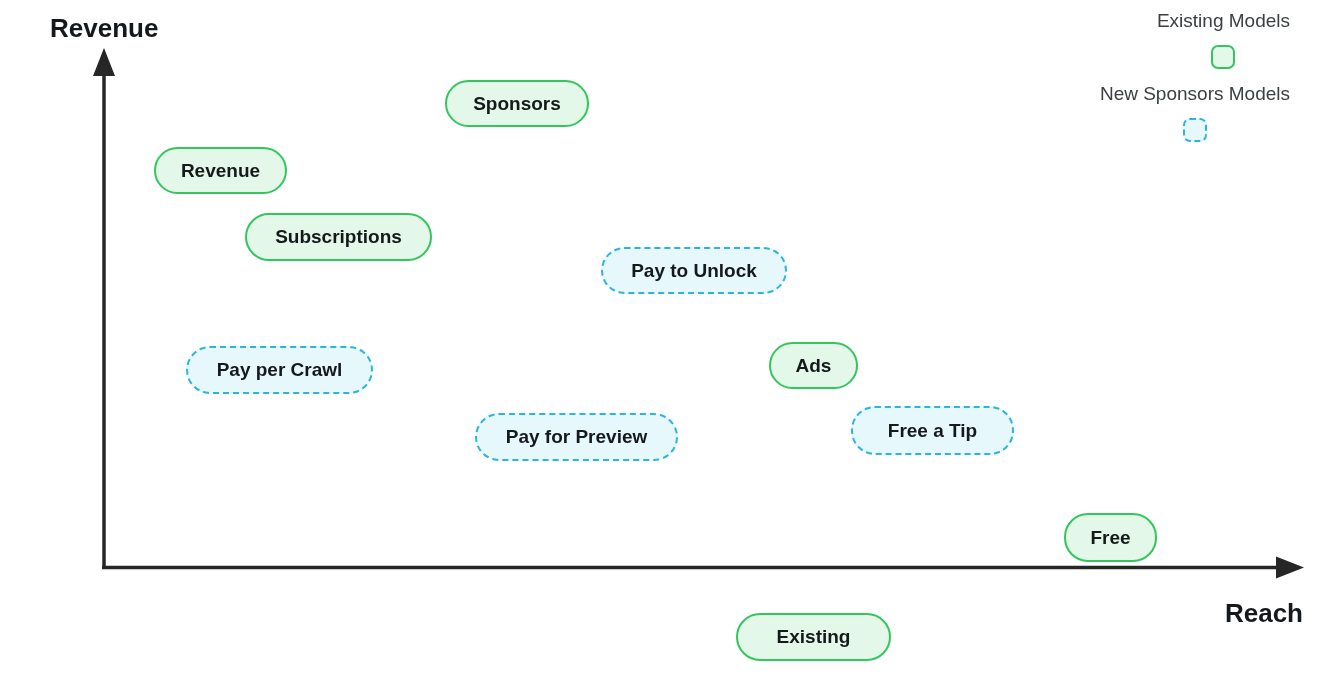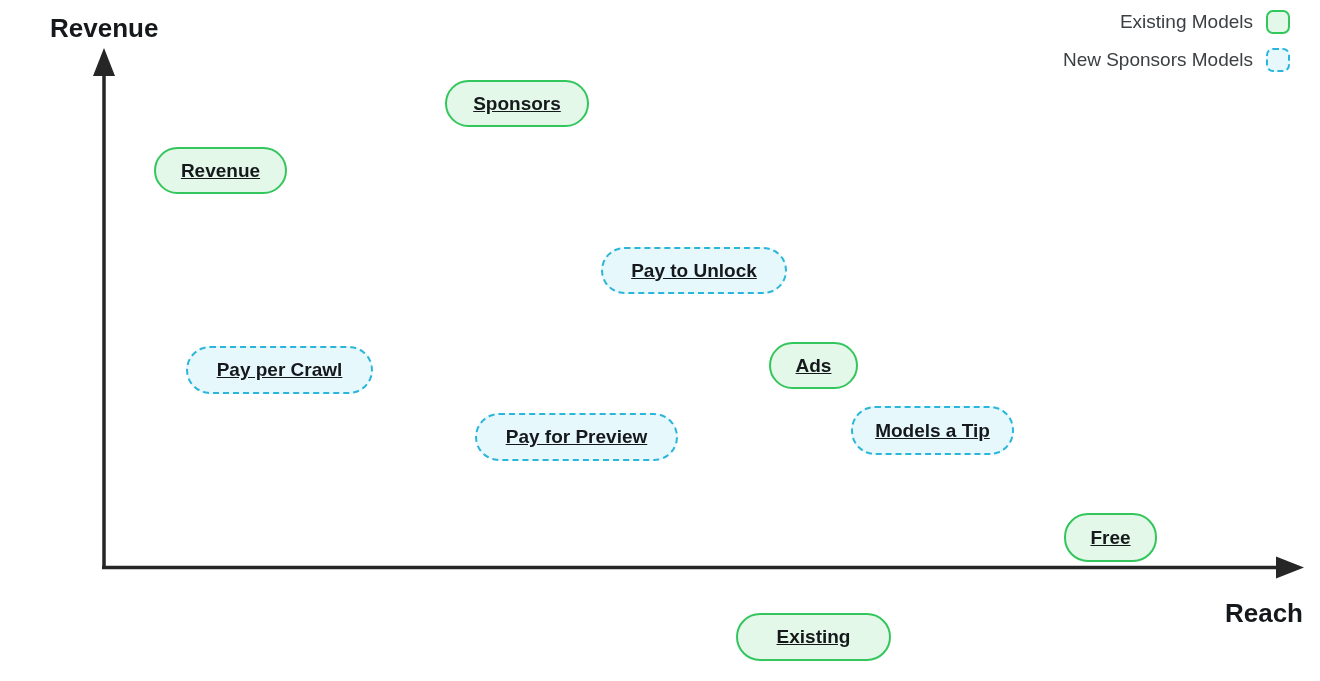--- a/index.html
+++ b/index.html
@@ -19,31 +19,30 @@
   }
   .canvas{position:absolute;inset:0;width:1320px;height:623px;margin-left:20px;}
   svg.axes{position:absolute;left:0;top:0;}
   .axis-label{
     position:absolute;font-weight:700;font-size:26px;color:var(--text);
     letter-spacing:0;white-space:nowrap;
   }
   .axis-label.revenue{left:30px;top:13px;}
   .axis-label.reach{right:37px;top:598px;}
   .legend{position:absolute;top:10px;right:50px;display:flex;flex-direction:column;gap:14px;align-items:flex-end;}
-  .legend-row{display:flex;align-items:center;gap:13px;}
+  .legend-row{display:flex;align-items:center;gap:13px;flex-direction:column;}
   .legend-label{font-size:19px;color:var(--legend-text);white-space:nowrap;}
   .swatch{width:24px;height:24px;border-radius:7px;display:inline-block;}
   .swatch.existing{background:var(--existing-fill);border:2px solid var(--existing-border);}
   .swatch.agentic{background:var(--agentic-fill);border:2px dashed var(--agentic-border);}
   .plot-area{position:absolute;inset:0;}
   .pill{
     position:absolute;display:flex;align-items:center;justify-content:center;
     border-radius:24px;font-size:19px;font-weight:600;color:var(--text);
     white-space:nowrap;
-    text-decoration:underline;
   }
   .pill.existing{background:var(--existing-fill);border:2px solid var(--existing-border);}
   .pill.agentic{background:var(--agentic-fill);border:2px dashed var(--agentic-border);}
 </style>
 </head>
 <body>
 
 <div class="canvas">
 
   <svg class="axes" width="1320" height="681" viewBox="0 0 1320 681" aria-hidden="true">
@@ -63,22 +62,23 @@
     </div>
     <div class="legend-row">
       <span class="legend-label">New Sponsors Models</span>
       <span class="swatch agentic"></span>
     </div>
   </div>
 
   <div class="plot-area">
       <div class="pill existing" style="left: 425px; top: 80px; width: 144px; height: 47px;">Sponsors</div>
       <div class="pill existing" style="left: 134px; top: 147px; width: 133px; height: 47px;">Revenue</div>
+      <div class="pill existing" style="left: 225px; top: 213px; width: 187px; height: 48px;">Subscriptions</div>
       <div class="pill agentic" style="left: 581px; top: 247px; width: 186px; height: 47px;">Pay to Unlock</div>
       <div class="pill existing" style="left: 749px; top: 342px; width: 89px; height: 47px;">Ads</div>
       <div class="pill agentic" style="left: 166px; top: 346px; width: 187px; height: 48px;">Pay per Crawl</div>
-      <div class="pill agentic" style="left: 831px; top: 406px; width: 163px; height: 49px;">Models a Tip</div>
+      <div class="pill agentic" style="left: 831px; top: 406px; width: 163px; height: 49px;">Free a Tip</div>
       <div class="pill agentic" style="left: 455px; top: 413px; width: 203px; height: 48px;">Pay for Preview</div>
       <div class="pill existing" style="left: 1044px; top: 513px; width: 93px; height: 49px;">Free</div>
       <div class="pill existing" style="left: 716px; top: 613px; width: 155px; height: 48px;">Existing</div>
     </div>
 
 </div>
 
 </body></html>

